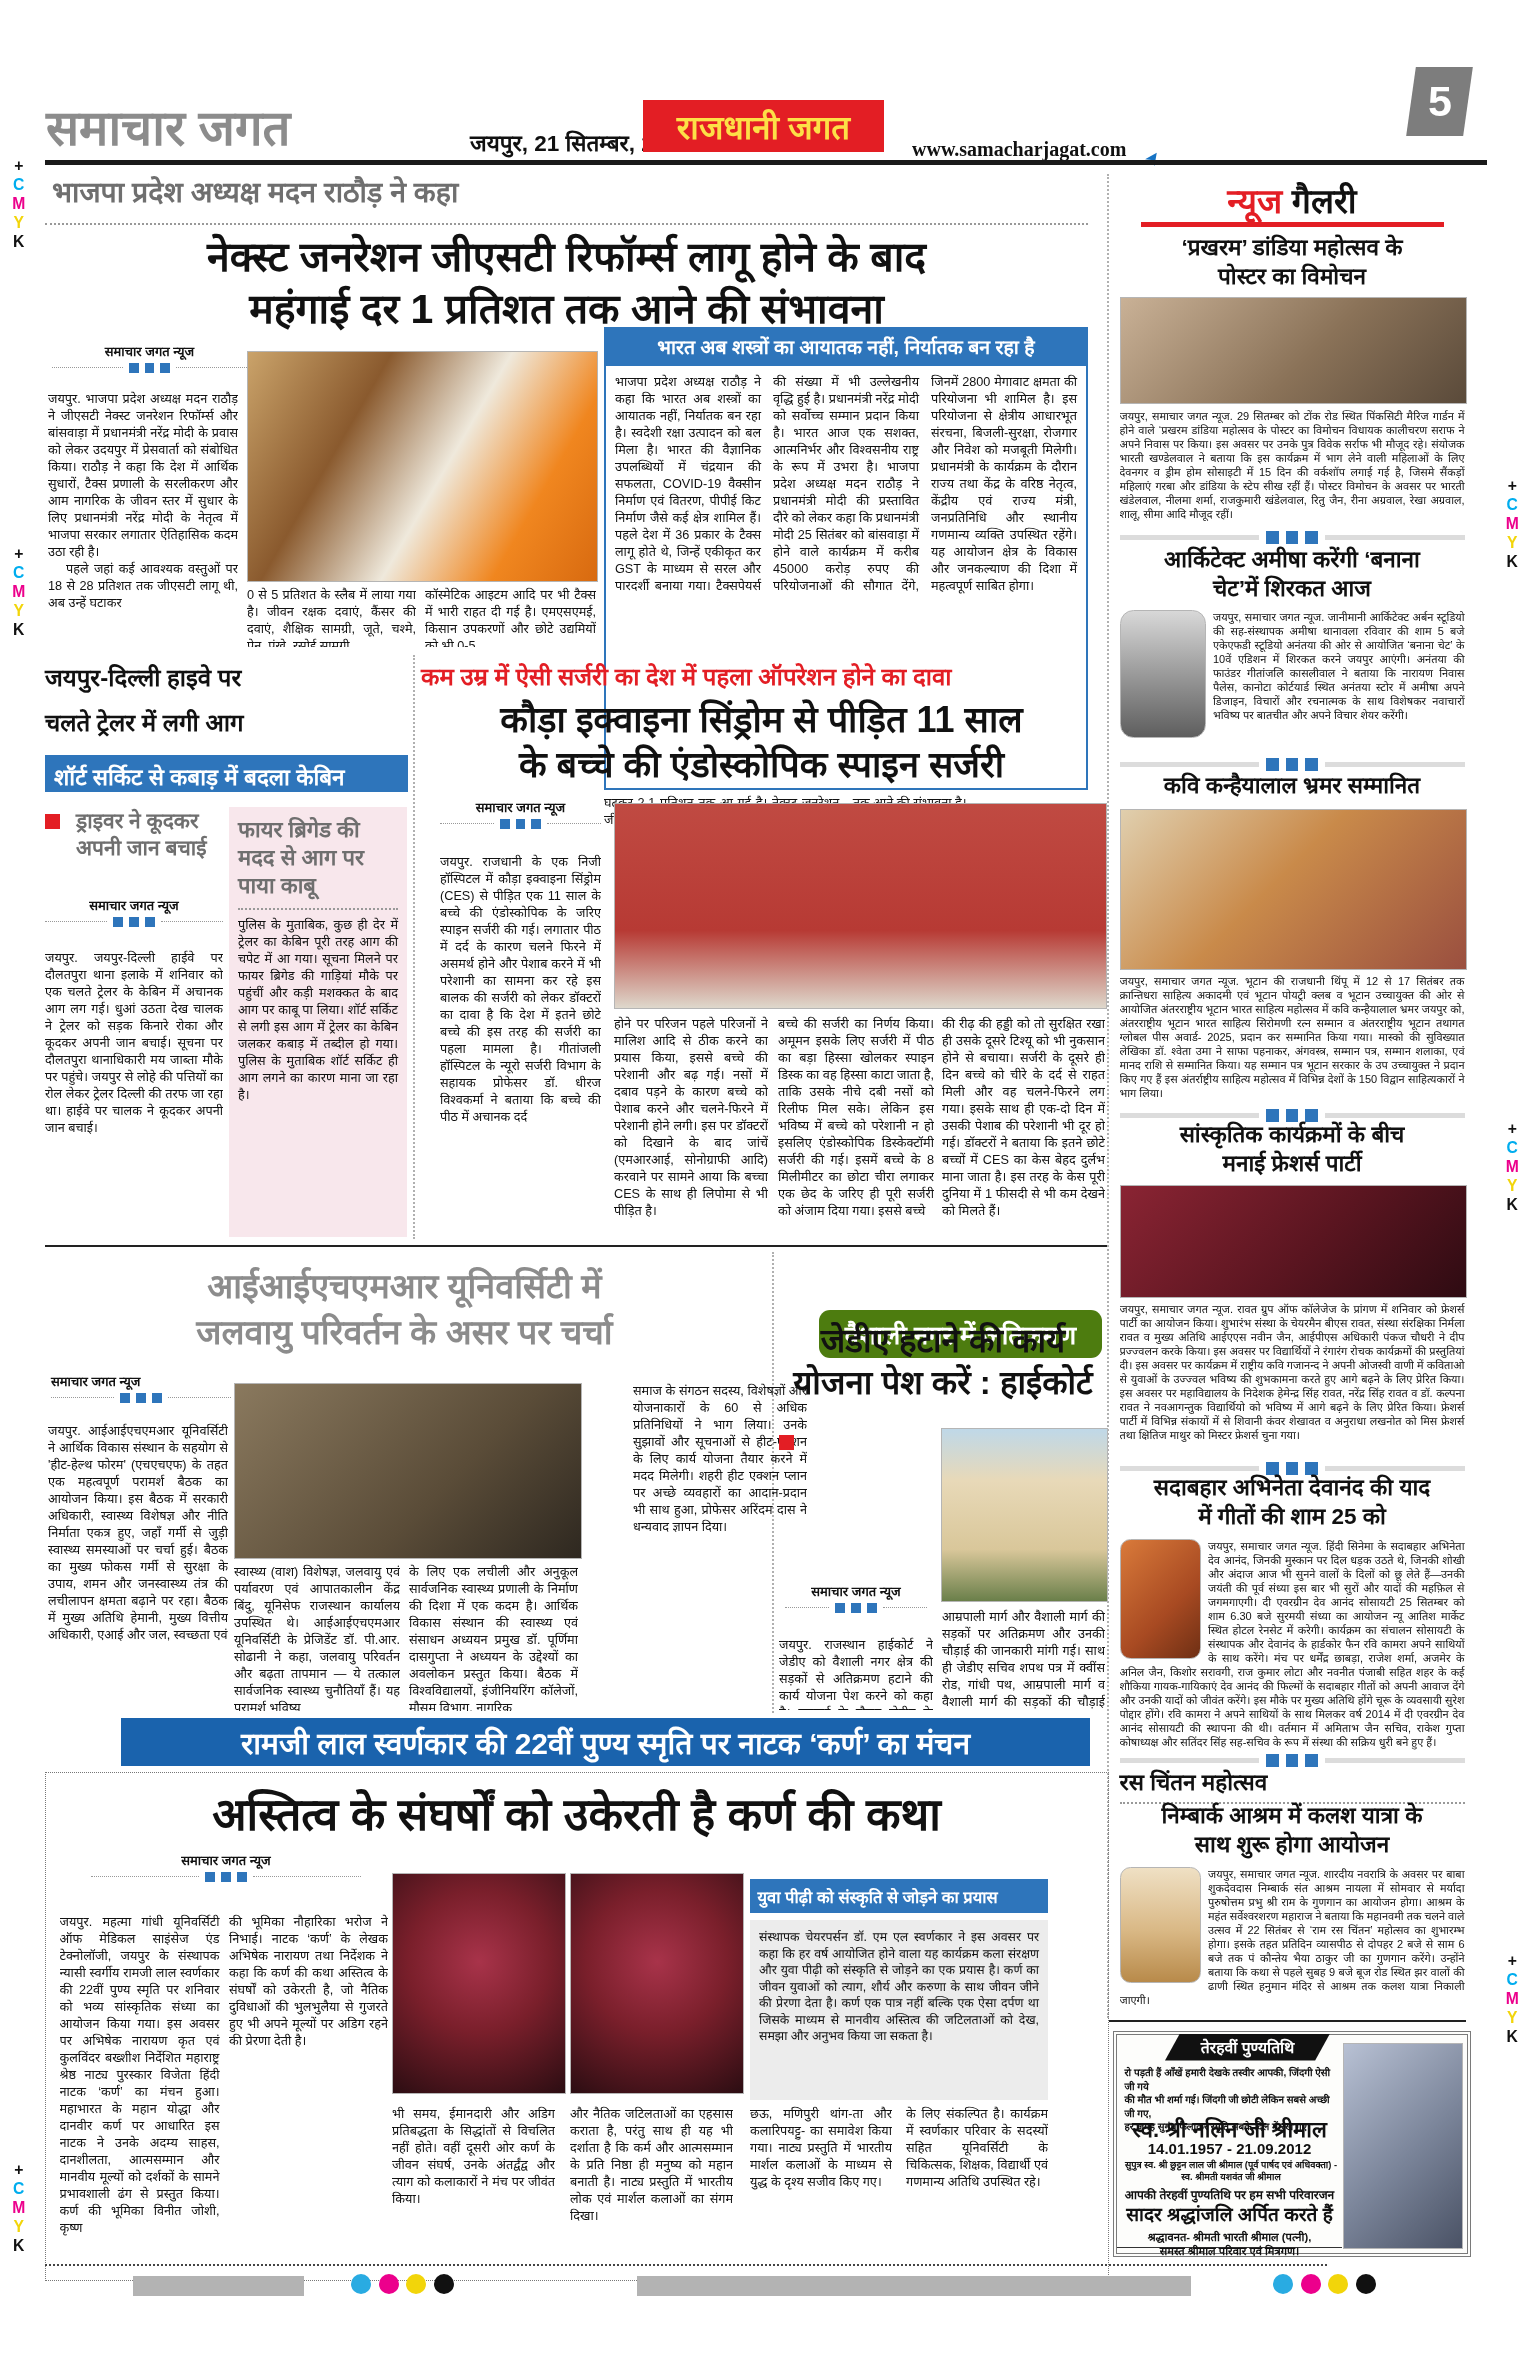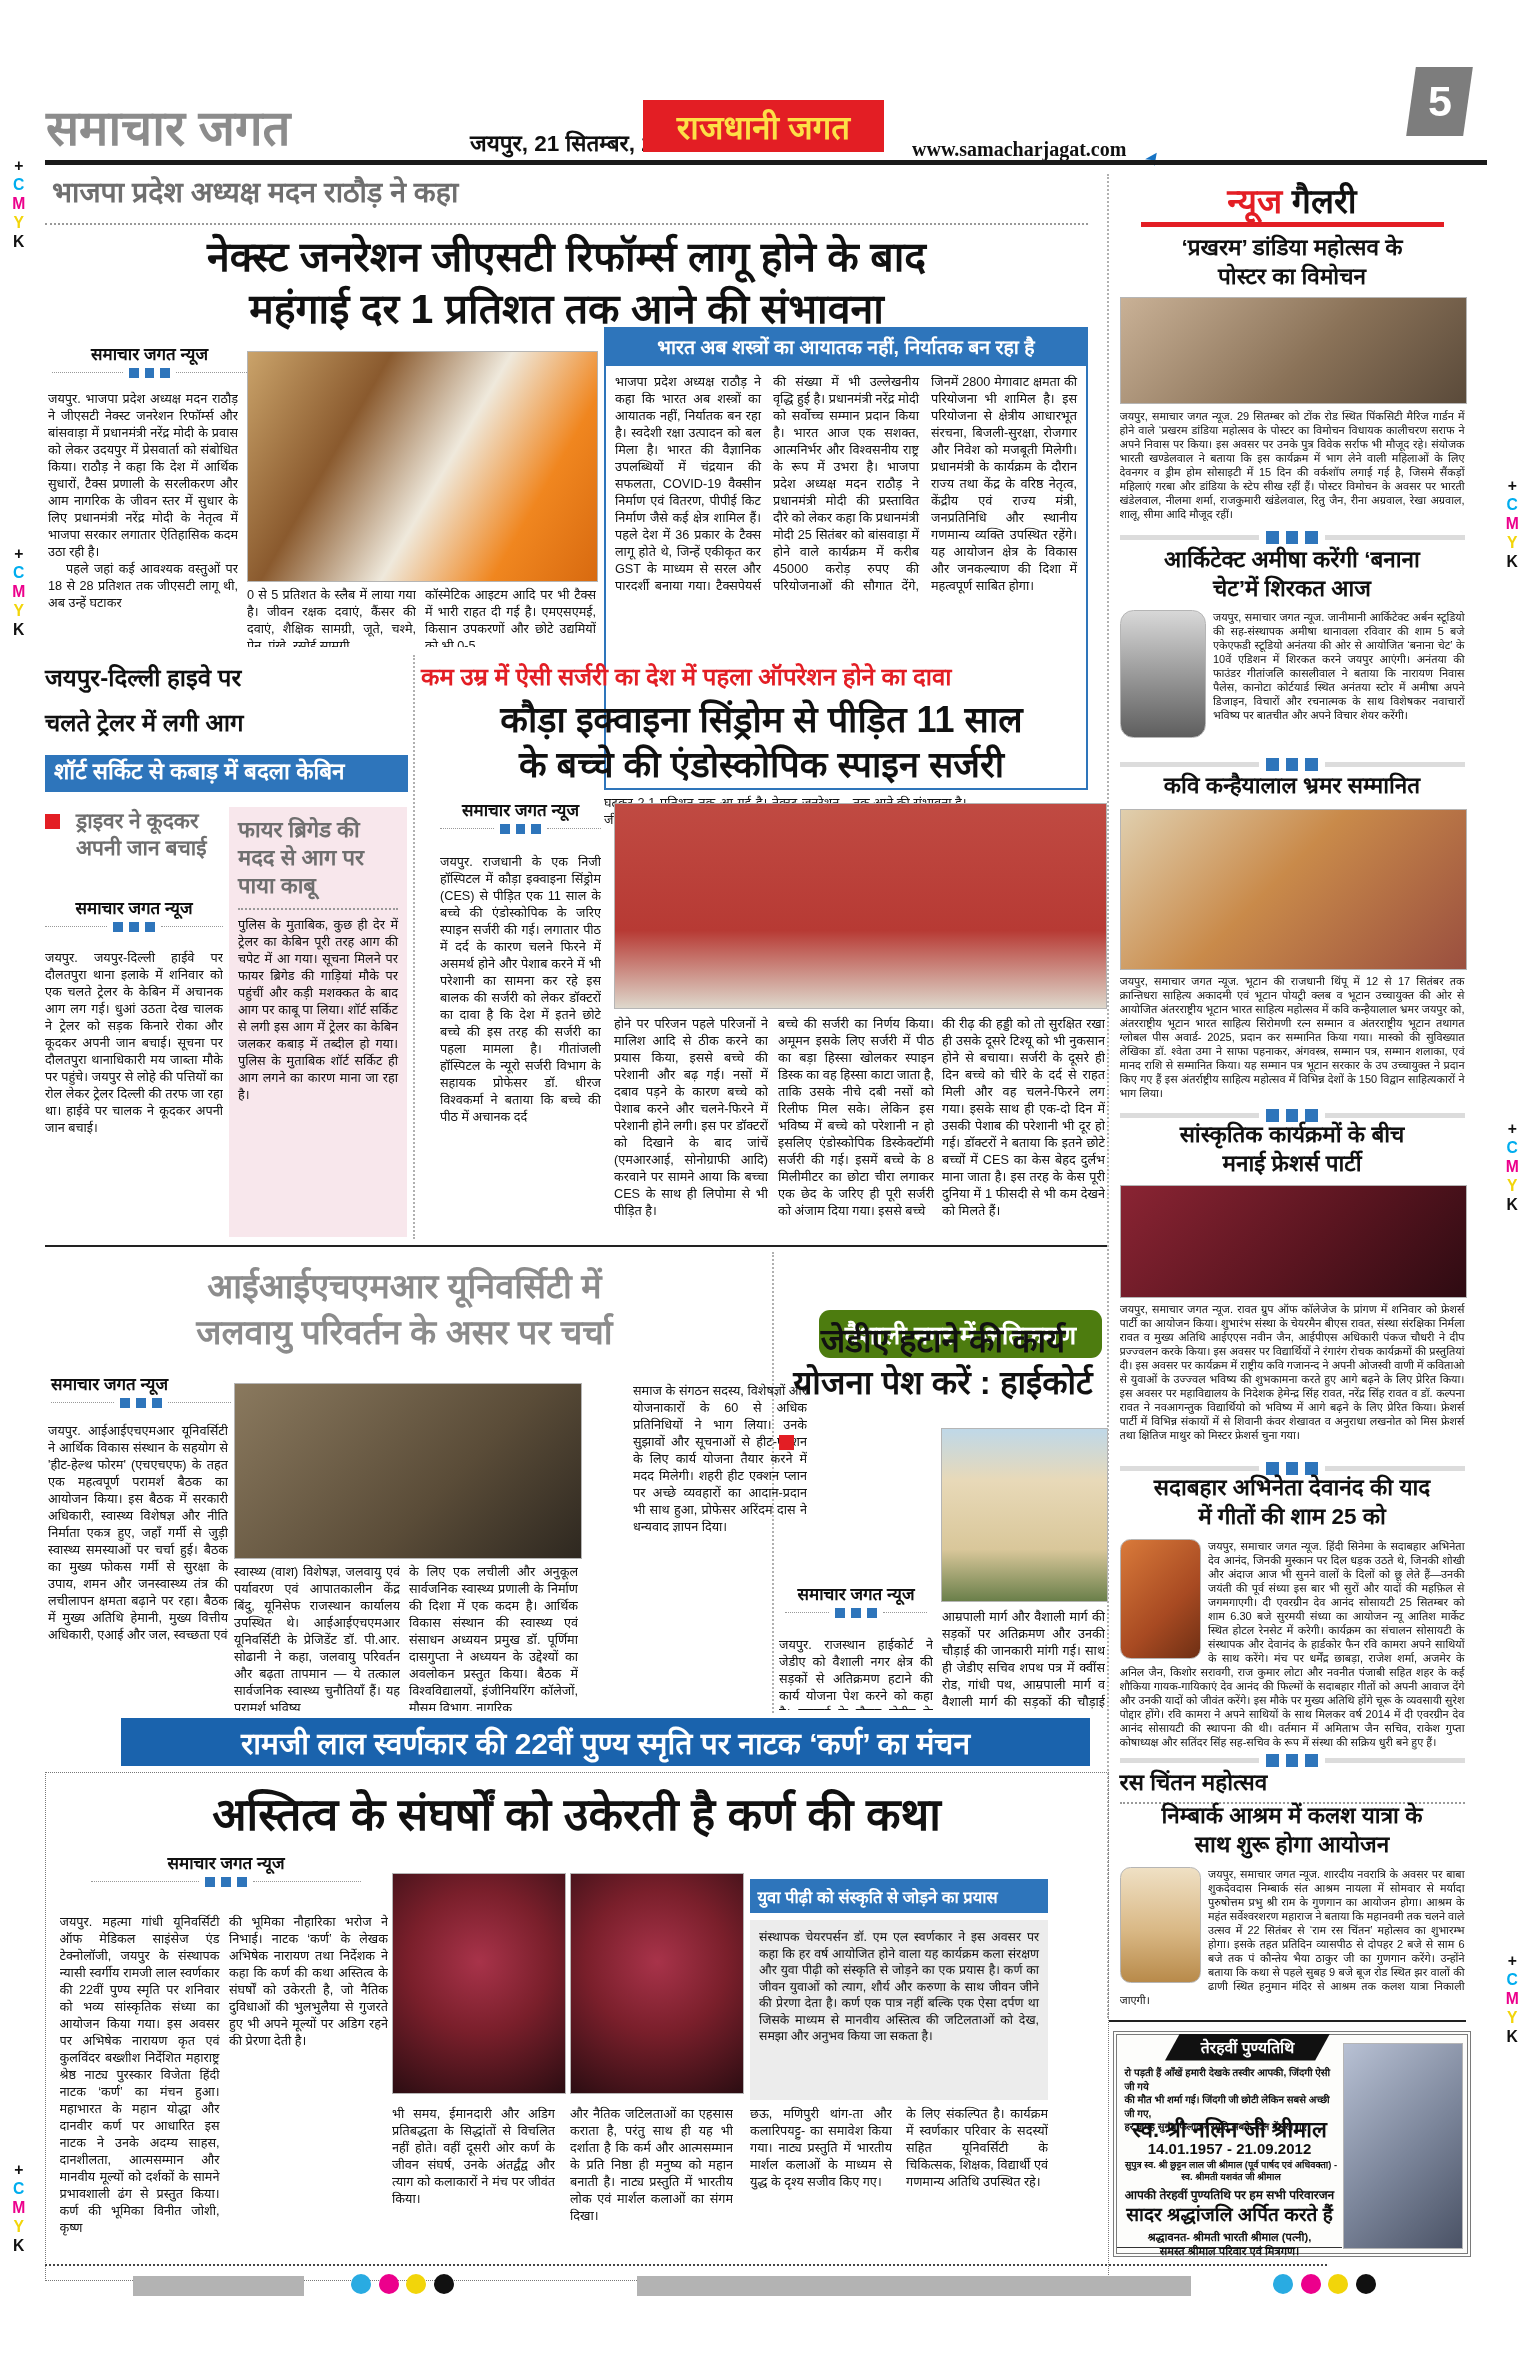--- a/index.html
+++ b/index.html
@@ -29,21 +29,21 @@
   .ph-obit{background:linear-gradient(135deg,#b8c1d4 0%,#7a8499 55%,#4a5265 100%);}
   
   .gdiv{display:flex;align-items:center;gap:7.5px;}
   .gdiv:before,.gdiv:after{content:"";flex:1;height:4.5px;background:#dcdcdc;}
   .sq{width:12.7px;height:12.7px;background:#2e75bb;display:inline-block;}
   .sqrow{display:flex;gap:6.7px;}
   
   .bdiv{display:flex;align-items:center;gap:6px;margin-top:3px;}
   .bdiv:before,.bdiv:after{content:"";flex:1;border-top:1.5px dotted #999;}
   .bsq{width:9.7px;height:9.7px;background:#2e75bb;display:inline-block;}
-  .byname{font-size:17px;font-weight:700;text-align:center;}
+  .byname{font-size:13px;font-weight:700;text-align:center;}
   .vdot{border-left:2.2px dotted #b0b0b0;width:0;}
   .hdot{border-top:2.2px dotted #999;height:0;}
   .redsq{width:15px;height:15px;background:#e31e24;flex:0 0 auto;margin-top:6.7px;}
   .regmark{width:22.5px;text-align:center;font-size:15.7px;font-weight:700;line-height:19px;}
   .regmark span{display:block;}
   .reg-c{color:#00adee}.reg-m{color:#ec008c}.reg-y{color:#f2d50a}.reg-k{color:#111}
   .dot{width:20px;height:20px;border-radius:50%;display:inline-block;}
 </style>
 </head>
 <body>
@@ -135,21 +135,21 @@
     <div class="clip" style="height:412px;padding:7.5px 9px;column-count:3;column-gap:12px;font-size:12.7px;line-height:17px;text-align:justify;">
       <span>भाजपा प्रदेश अध्यक्ष राठौड़ ने कहा कि भारत अब शस्त्रों का आयातक नहीं, निर्यातक बन रहा है। स्वदेशी रक्षा उत्पादन को बल मिला है। भारत की वैज्ञानिक उपलब्धियों में चंद्रयान की सफलता, COVID-19 वैक्सीन निर्माण एवं वितरण, पीपीई किट निर्माण जैसे कई क्षेत्र शामिल हैं। पहले देश में 36 प्रकार के टैक्स लागू होते थे, जिन्हें एकीकृत कर GST के माध्यम से सरल और पारदर्शी बनाया गया। टैक्सपेयर्स की संख्या में भी उल्लेखनीय वृद्धि हुई है।</span> <span>प्रधानमंत्री नरेंद्र मोदी को सर्वोच्च सम्मान प्रदान किया है। भारत आज एक सशक्त, आत्मनिर्भर और विश्वसनीय राष्ट्र के रूप में उभरा है। भाजपा प्रदेश अध्यक्ष मदन राठौड़ ने प्रधानमंत्री मोदी की प्रस्तावित दौरे को लेकर कहा कि प्रधानमंत्री मोदी 25 सितंबर को बांसवाड़ा में होने वाले कार्यक्रम में करीब 45000 करोड़ रुपए की परियोजनाओं की सौगात देंगे, जिनमें 2800 मेगावाट क्षमता की परियोजना भी शामिल है।</span> <span>इस परियोजना से क्षेत्रीय आधारभूत संरचना, बिजली-सुरक्षा, रोजगार और निवेश को मजबूती मिलेगी। प्रधानमंत्री के कार्यक्रम के दौरान राज्य तथा केंद्र के वरिष्ठ नेतृत्व, केंद्रीय एवं राज्य मंत्री, जनप्रतिनिधि और स्थानीय गणमान्य व्यक्ति उपस्थित रहेंगे। यह आयोजन क्षेत्र के विकास और जनकल्याण की दिशा में महत्वपूर्ण साबित होगा।</span>
     </div>
   </div>
   <div class="abs j body17 clip" style="left:604px;top:795px;width:484px;height:39px;column-count:2;column-gap:13.5px;">घटकर 2.1 प्रतिशत तक आ गई है। नेक्स्ट जनरेशन जीएसटी रिफॉर्म्स लागू होने के बाद यह दर 1 प्रतिशत तक आने की संभावना है।</div>
 
   <div class="abs b" style="left:45px;top:655px;width:363px;font-size:24px;line-height:45px;">
     <div>जयपुर-दिल्ली हाइवे पर</div>
     <div>चलते ट्रेलर में लगी आग</div>
   </div>
-  <div class="abs" style="left:45px;top:755px;width:363px;height:37px;background:#2e75bb;display:flex;align-items:flex-start;">
+  <div class="abs" style="left:45px;top:755px;width:363px;height:37px;background:#2e75bb;display:flex;align-items:flex-end;">
     <span class="b" style="color:#fff;font-size:22.5px;padding-left:9px;">शॉर्ट सर्किट से कबाड़ में बदला केबिन</span>
   </div>
   <div class="abs" style="left:45px;top:807px;width:178px;display:flex;gap:16px;">
     <span class="redsq"></span>
     <span class="b" style="font-size:21px;line-height:27px;color:#6f6f6f;">ड्राइवर ने कूदकर अपनी जान बचाई</span>
   </div>
   <div class="abs" style="left:45px;top:896px;width:178px;">
     <div class="byname">समाचार जगत न्यूज</div>
     <div class="bdiv">
         <span class="bsq"></span>

